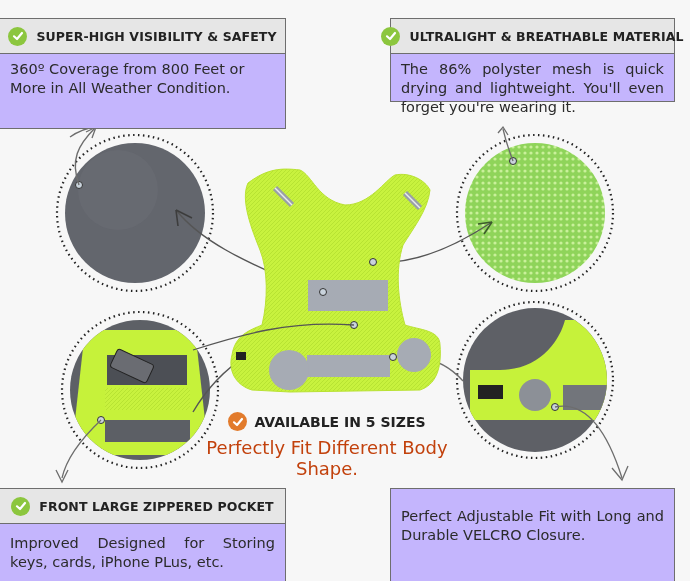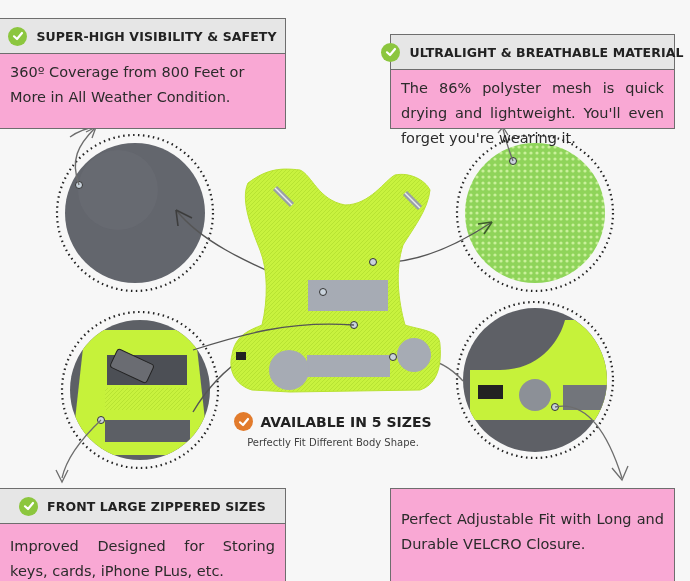--- a/index.html
+++ b/index.html
@@ -7,21 +7,21 @@
     body {
       background: #f7f7f7;
       font-family: "DejaVu Sans", sans-serif;
       position: relative;
       color: #333;
     }
     .canvas { position: absolute; left: 0; top: 0; width: 690px; height: 581px; }
     .panel {
       position: absolute;
       border: 1px solid #6e6e6e;
-      background: #f9a8d4;
+      background: #c4b5fd;
     }
     .panel-header {
       height: 35px;
       background: #e6e6e6;
       border-bottom: 1px solid #6e6e6e;
       display: flex;
       align-items: center;
       justify-content: center;
       gap: 9px;
       font-weight: bold;
@@ -33,38 +33,38 @@
     .check {
       width: 19px; height: 19px; border-radius: 50%;
       background: #8cc63e;
       display: inline-flex; align-items: center; justify-content: center;
       flex: 0 0 auto;
     }
     .check.orange { background: #e27b2c; }
     .panel-body {
       padding: 6px 10px 0 10px;
       font-size: 14.5px;
-      line-height: 25px;
+      line-height: 19px;
       color: #2b2b2b;
     }
     .panel-body.justify { text-align: justify; text-align-last: left; }
     .tl { left: -1px; top: 18px; width: 287px; height: 111px; }
-    .tr { left: 390px; top: 34px; width: 285px; height: 95px; }
+    .tr { left: 390px; top: 18px; width: 285px; height: 84px; }
     .bl { left: -1px; top: 488px; width: 287px; height: 100px; }
     .br { left: 390px; top: 488px; width: 285px; height: 100px; }
 
     .center-caption {
-      position: absolute; left: 203px; top: 412px; width: 260px;
+      position: absolute; left: 197px; top: 412px; width: 260px;
       text-align: center;
     }
     .caption-title {
       display: flex; align-items: center; justify-content: center; gap: 7px;
       font-weight: bold; font-size: 14px; color: #222;
     }
-    .caption-sub { font-size: 10px; color: #404040; margin-top: 6px; }
+    .caption-sub { font-size: 18px; color: #c2410c; margin-top: 6px; }
 
     svg.art { position: absolute; left: 0; top: 0; }
   </style>
 </head>
 <body>
 
 <div class="canvas">
 
   <svg class="art" width="690" height="581" viewBox="0 0 690 581">
     <defs>
@@ -198,21 +198,21 @@
     <div class="caption-sub">Perfectly Fit Different Body Shape.</div>
   </div>
 
   <div class="panel bl">
     <div class="panel-header">
       <span class="check">
         <svg width="12" height="12" viewBox="0 0 12 12">
             <path d="M2 6.3 L5 9 L10 3" fill="none" stroke="#fff" stroke-width="2.2" stroke-linecap="round" stroke-linejoin="round"></path>
           </svg>
       </span>
-      <span>FRONT LARGE ZIPPERED SIZES</span>
+      <span>FRONT LARGE ZIPPERED POCKET</span>
     </div>
     <div class="panel-body justify" style="padding-top:10px">Improved Designed for Storing keys, cards, iPhone PLus, etc.</div>
   </div>
 
   <div class="panel br">
     <div class="panel-body justify" style="padding-top:18px">Perfect Adjustable Fit with Long and Durable VELCRO Closure.</div>
   </div>
 
 </div>
 

